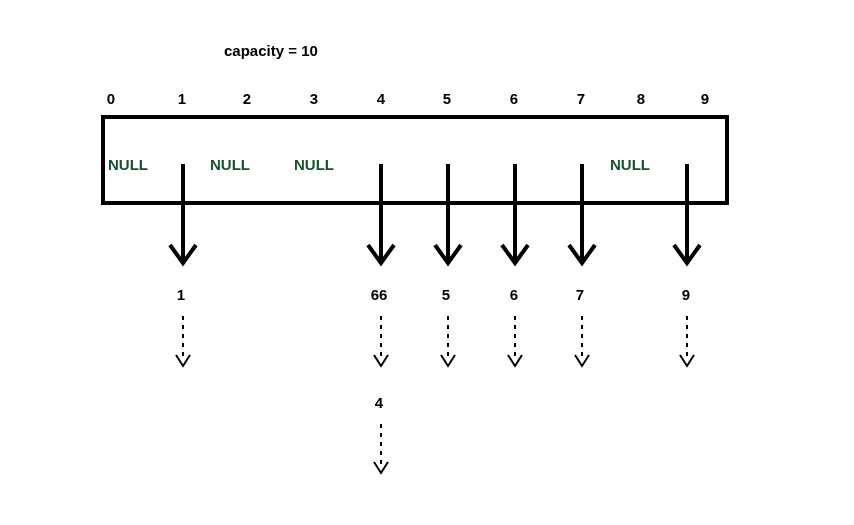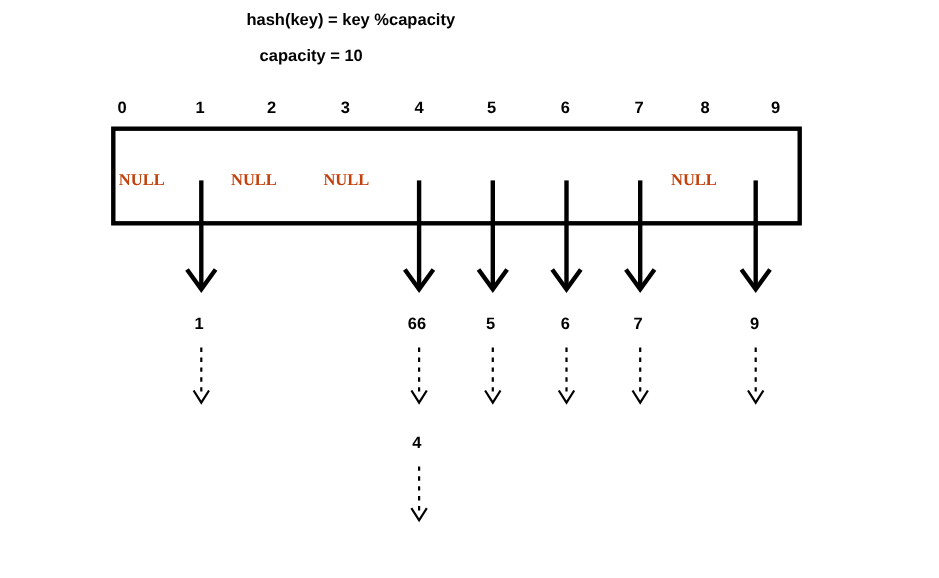--- a/index.html
+++ b/index.html
@@ -24,41 +24,41 @@
   }
   .formula-line {
     position: absolute;
     font-family: "Liberation Sans", sans-serif;
     font-weight: bold;
     font-size: 15px;
     color: #000000;
     white-space: pre;
   }
   #formula-hash { left: 224px; top: 10px; }
-  #formula-capacity { left: 236px; top: 42px; }
+  #formula-capacity { left: 224px; top: 42px; }
 
   .index-label {
     position: absolute;
     top: 90px;
     font-family: "Liberation Sans", sans-serif;
     font-weight: bold;
     font-size: 15px;
     color: #000000;
     text-align: center;
     width: 20px;
     margin-left: -10px;
   }
 
   .slot-null {
     position: absolute;
     top: 156px;
-    font-family: Liberation Serif, serif;
+    font-family: Liberation Sans, sans-serif;
     font-weight: bold;
     font-size: 15px;
-    color: #c2410c;
+    color: #14532d;
     white-space: pre;
   }
 
   .chain-value {
     position: absolute;
     font-family: "Liberation Sans", sans-serif;
     font-weight: bold;
     font-size: 15px;
     color: #000000;
     text-align: center;
@@ -93,21 +93,20 @@
     stroke: #000000;
     stroke-width: 2;
     fill: none;
   }
 </style>
 </head>
 <body>
 
 <div id="diagram-canvas">
 
-  <div class="formula-line" id="formula-hash">hash(key) = key %capacity</div>
   <div class="formula-line" id="formula-capacity">capacity = 10</div>
 
   <div class="index-label" style="left:111px">0</div>
   <div class="index-label" style="left:182px">1</div>
   <div class="index-label" style="left:247px">2</div>
   <div class="index-label" style="left:314px">3</div>
   <div class="index-label" style="left:381px">4</div>
   <div class="index-label" style="left:447px">5</div>
   <div class="index-label" style="left:514px">6</div>
   <div class="index-label" style="left:581px">7</div>

